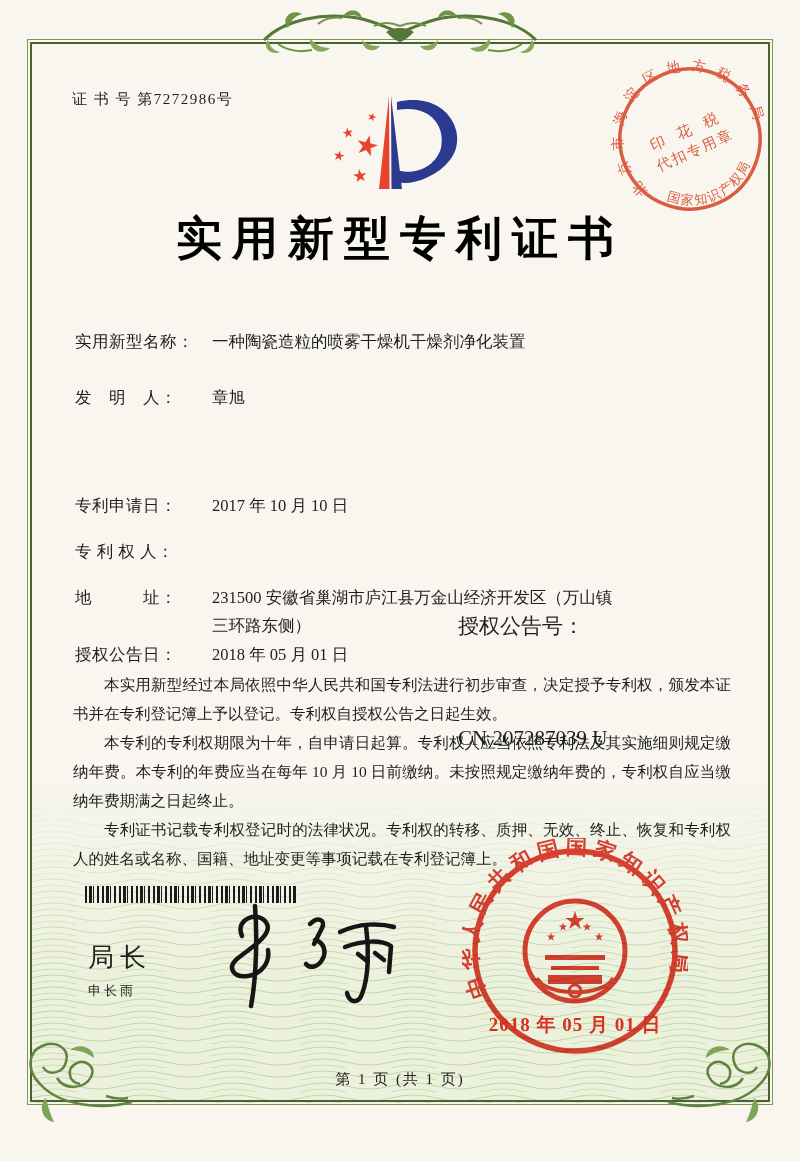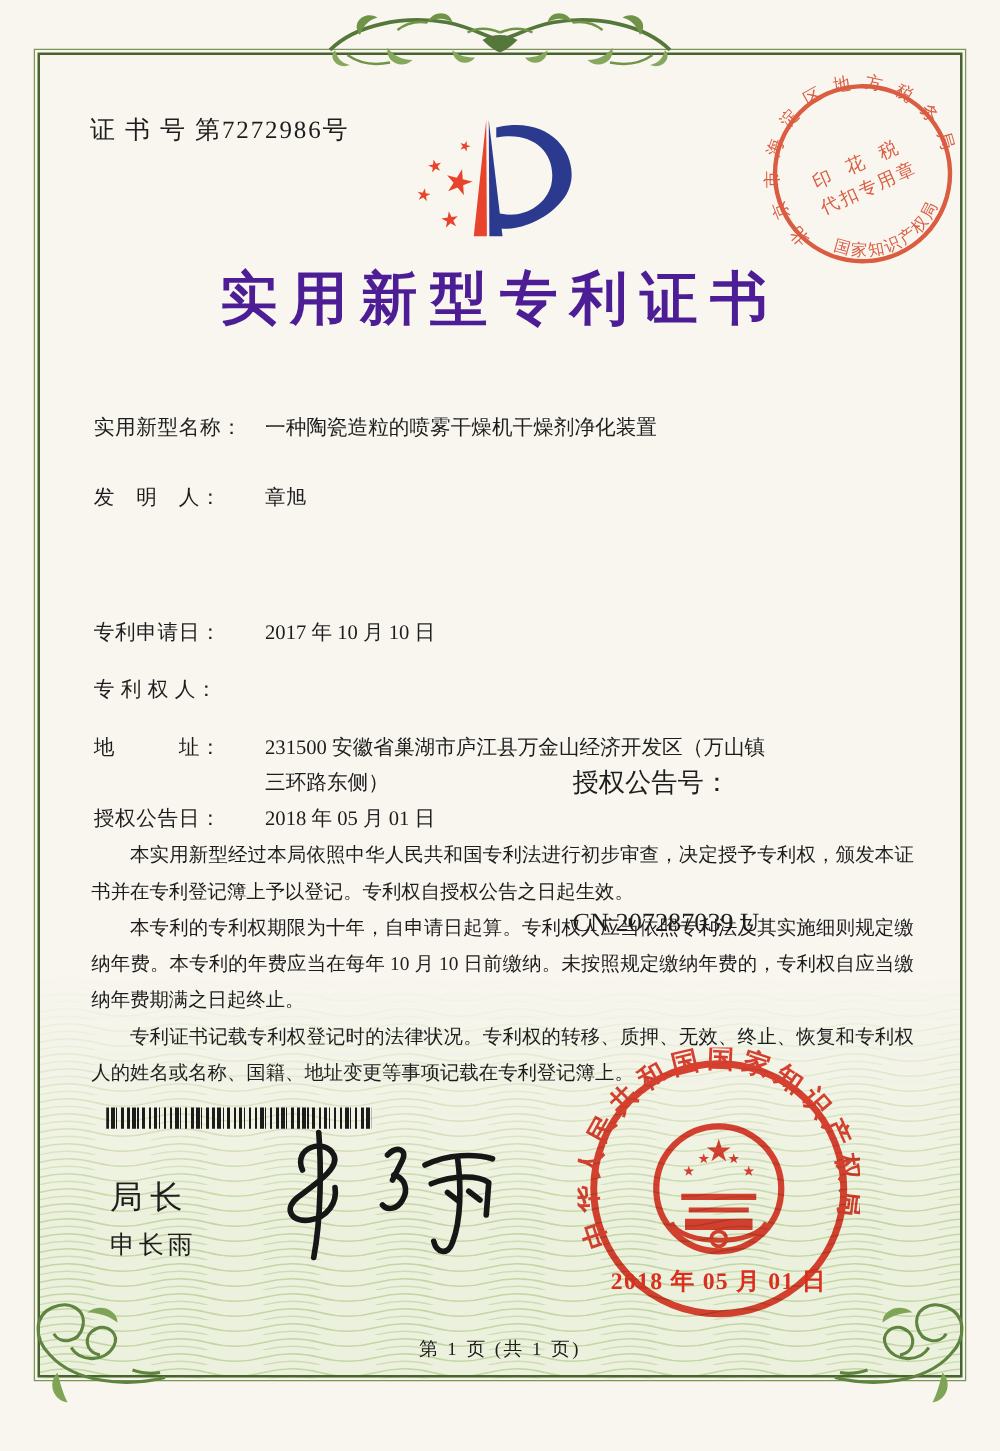--- a/index.html
+++ b/index.html
@@ -4,40 +4,40 @@
 <style>
   html,body{margin:0;padding:0;background:#e9e7e0;}
   .page{position:relative;width:800px;height:1161px;background:#f8f6ef;overflow:hidden;
         font-family:"Liberation Serif","DejaVu Serif",serif;color:#1d1d1d;}
   
   .frame{position:absolute;left:27px;top:39px;right:27px;bottom:56px;border:1px solid #7c9457;}
   .frame-inner{position:absolute;inset:2px;border:2px solid #47642e;}
   
   .guilloche{position:absolute;left:31px;top:780px;width:738px;height:323px;}
   
-  .cert-no{position:absolute;left:72px;top:90px;font-size:20px;letter-spacing:1.5px;}
+  .cert-no{position:absolute;left:72px;top:90px;font-size:15px;letter-spacing:1.5px;}
   .logo{position:absolute;left:298px;top:88px;}
   .tax-stamp{position:absolute;left:606px;top:52px;mix-blend-mode:multiply;}
   .title{position:absolute;left:0;top:208px;width:100%;text-align:center;font-size:46px;
-         font-weight:bold;letter-spacing:10px;color:#4c1d95;}
+         font-weight:bold;letter-spacing:10px;color:#000000;}
   
   .row{position:absolute;left:75px;display:flex;font-size:16.5px;line-height:28px;}
   .row .lbl{flex:0 0 137px;letter-spacing:.5px;}
   .row .val{white-space:pre-line;max-width:480px;}
   .grant2{position:absolute;left:458px;top:612px;display:flex;font-size:21px;line-height:28px;flex-direction:column;}
   
   .paras{position:absolute;left:73px;top:670px;width:658px;font-size:15.5px;line-height:29px;
          text-align:justify;}
   .paras p{margin:0;text-indent:2em;}
   
   .barcode{position:absolute;left:85px;top:886px;width:212px;height:17px;
     background:repeating-linear-gradient(90deg,#1b1b1b 0 2px,transparent 2px 4px,#1b1b1b 4px 7px,
       transparent 7px 8px,#1b1b1b 8px 9px,transparent 9px 12px,#1b1b1b 12px 14px,transparent 14px 17px);}
   .signer-title{position:absolute;left:88px;top:940px;font-size:26px;letter-spacing:6px;}
-  .signer-name{position:absolute;left:88px;top:982px;font-size:20px;letter-spacing:3px;}
+  .signer-name{position:absolute;left:88px;top:982px;font-size:13px;letter-spacing:3px;}
   .signature{position:absolute;left:212px;top:900px;}
   .seal{position:absolute;left:462px;top:838px;mix-blend-mode:multiply;}
   .seal-date{position:absolute;left:462px;top:1012px;width:226px;text-align:center;font-size:19px;
              font-weight:bold;color:#d92f1d;letter-spacing:1px;}
   .footer{position:absolute;left:0;top:1070px;width:100%;text-align:center;font-size:15px;letter-spacing:2px;}
   .orn-top{position:absolute;left:258px;top:4px;}
   .orn-bl{position:absolute;left:16px;top:1040px;}
   .orn-br{position:absolute;left:664px;top:1040px;}
   svg text{font-family:"Liberation Serif","DejaVu Serif",serif;}
 </style>

